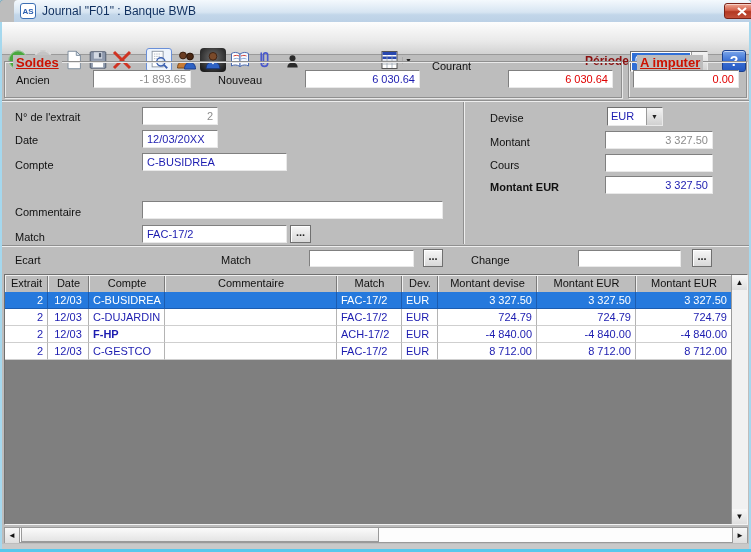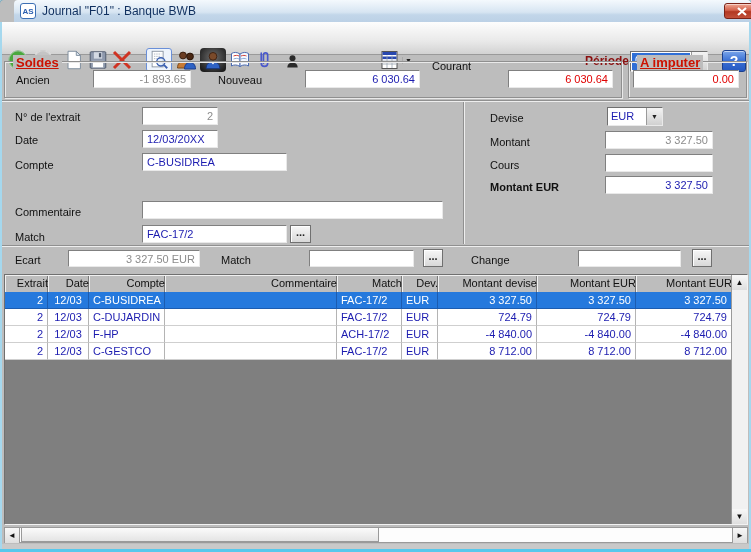--- a/index.html
+++ b/index.html
@@ -56,21 +56,21 @@
     box-shadow:inset 1px 1px 0 #fff; font-size:11px; font-weight:bold; color:#222; text-align:center;
     line-height:12px; cursor:pointer; }
   .etch-h { position:absolute; height:0; border-top:1px solid #909090; border-bottom:1px solid #eeeeee; }
   .etch-v { position:absolute; width:0; border-left:1px solid #909090; border-right:1px solid #eeeeee; }
 
   
   .grid { position:absolute; left:4px; top:274px; width:744px; height:251px; background:#7f7f7f;
     border:1px solid; border-color:#707070 #f2f2f2 #f2f2f2 #707070; overflow:hidden; }
   .ghead { position:absolute; left:0; top:0; right:16px; height:17px; display:flex; }
   .hcell { height:18px; background:#bdbdbd; box-shadow:inset 1px 1px 0 #f0f0f0, inset -1px -1px 0 #7a7a7a;
-    font-size:11px; color:#111; text-align:right; line-height:16px; overflow:hidden; flex:none; cursor:pointer; }
+    font-size:11px; color:#111; text-align:center; line-height:16px; overflow:hidden; flex:none; cursor:pointer; }
   .gbody { position:absolute; left:0; top:17px; right:16px; }
   .trow { display:flex; height:17px; background:#fff; cursor:pointer; }
   .tcell { height:17px; font-size:11px; line-height:16px; color:#1c1cb0; border-right:1px solid #b4b4b4;
     border-bottom:1px solid #cfcfcf; padding:0 4px; overflow:hidden; flex:none; white-space:nowrap; }
   .trow.sel { background:#2579dd; }
   .trow.sel .tcell { color:#fff; border-right-color:#1c5cb0; border-bottom-color:#1c5cb0; }
   .a-right { text-align:right; } .a-center { text-align:center; } .a-left { text-align:left; }
 
   
   .vscroll { position:absolute; right:0; top:0; bottom:0; width:16px; background:#f1f1f1; border-left:1px solid #9a9a9a; }
@@ -267,21 +267,20 @@
 
   <div class="lbl" style="left:490px; top:159px;">Cours</div>
   <div class="fld c-navy" style="left:605px; top:154px; width:108px; height:18px;"></div>
 
   <div class="lbl bold" style="left:490px; top:181px;">Montant EUR</div>
   <div class="fld num c-navy" style="left:605px; top:176px; width:108px; height:18px;">3 327.50</div>
 
   <div class="etch-h" style="left:2px; top:245px; width:747px;"></div>
 
   <div class="lbl" style="left:15px; top:254px;">Ecart</div>
-  <div class="fld num c-gray" style="left:68px; top:250px; width:132px; height:17px;">3 327.50 EUR</div>
   <div class="lbl" style="left:221px; top:254px;">Match</div>
   <div class="fld c-navy" style="left:309px; top:250px; width:105px; height:17px;"></div>
   <div class="btn3d" style="left:423px; top:249px; width:20px; height:18px;">...</div>
   <div class="lbl" style="left:471px; top:254px;">Change</div>
   <div class="fld c-navy" style="left:578px; top:250px; width:103px; height:17px;"></div>
   <div class="btn3d" style="left:692px; top:249px; width:20px; height:18px;">...</div>
 
   <div class="grid">
     <div class="ghead">
         <div class="hcell" style="width: 43px;">Extrait</div>
@@ -313,21 +312,21 @@
           <div class="tcell a-left" style="width: 172px;"></div>
           <div class="tcell a-left" style="width: 65px;">FAC-17/2</div>
           <div class="tcell a-left" style="width: 36px;">EUR</div>
           <div class="tcell a-right" style="width: 99px;">724.79</div>
           <div class="tcell a-right" style="width: 99px;">724.79</div>
           <div class="tcell a-right" style="width: 96px;">724.79</div>
         </div>
         <div class="trow">
           <div class="tcell a-right" style="width: 43px;">2</div>
           <div class="tcell a-center" style="width: 41px;">12/03</div>
-          <div class="tcell a-left" style="width: 76px;">F-HP</div>
+          <div class="tcell a-left" style="width: 76px; font-weight: bold;">F-HP</div>
           <div class="tcell a-left" style="width: 172px;"></div>
           <div class="tcell a-left" style="width: 65px;">ACH-17/2</div>
           <div class="tcell a-left" style="width: 36px;">EUR</div>
           <div class="tcell a-right" style="width: 99px;">-4 840.00</div>
           <div class="tcell a-right" style="width: 99px;">-4 840.00</div>
           <div class="tcell a-right" style="width: 96px;">-4 840.00</div>
         </div>
         <div class="trow">
           <div class="tcell a-right" style="width: 43px;">2</div>
           <div class="tcell a-center" style="width: 41px;">12/03</div>

